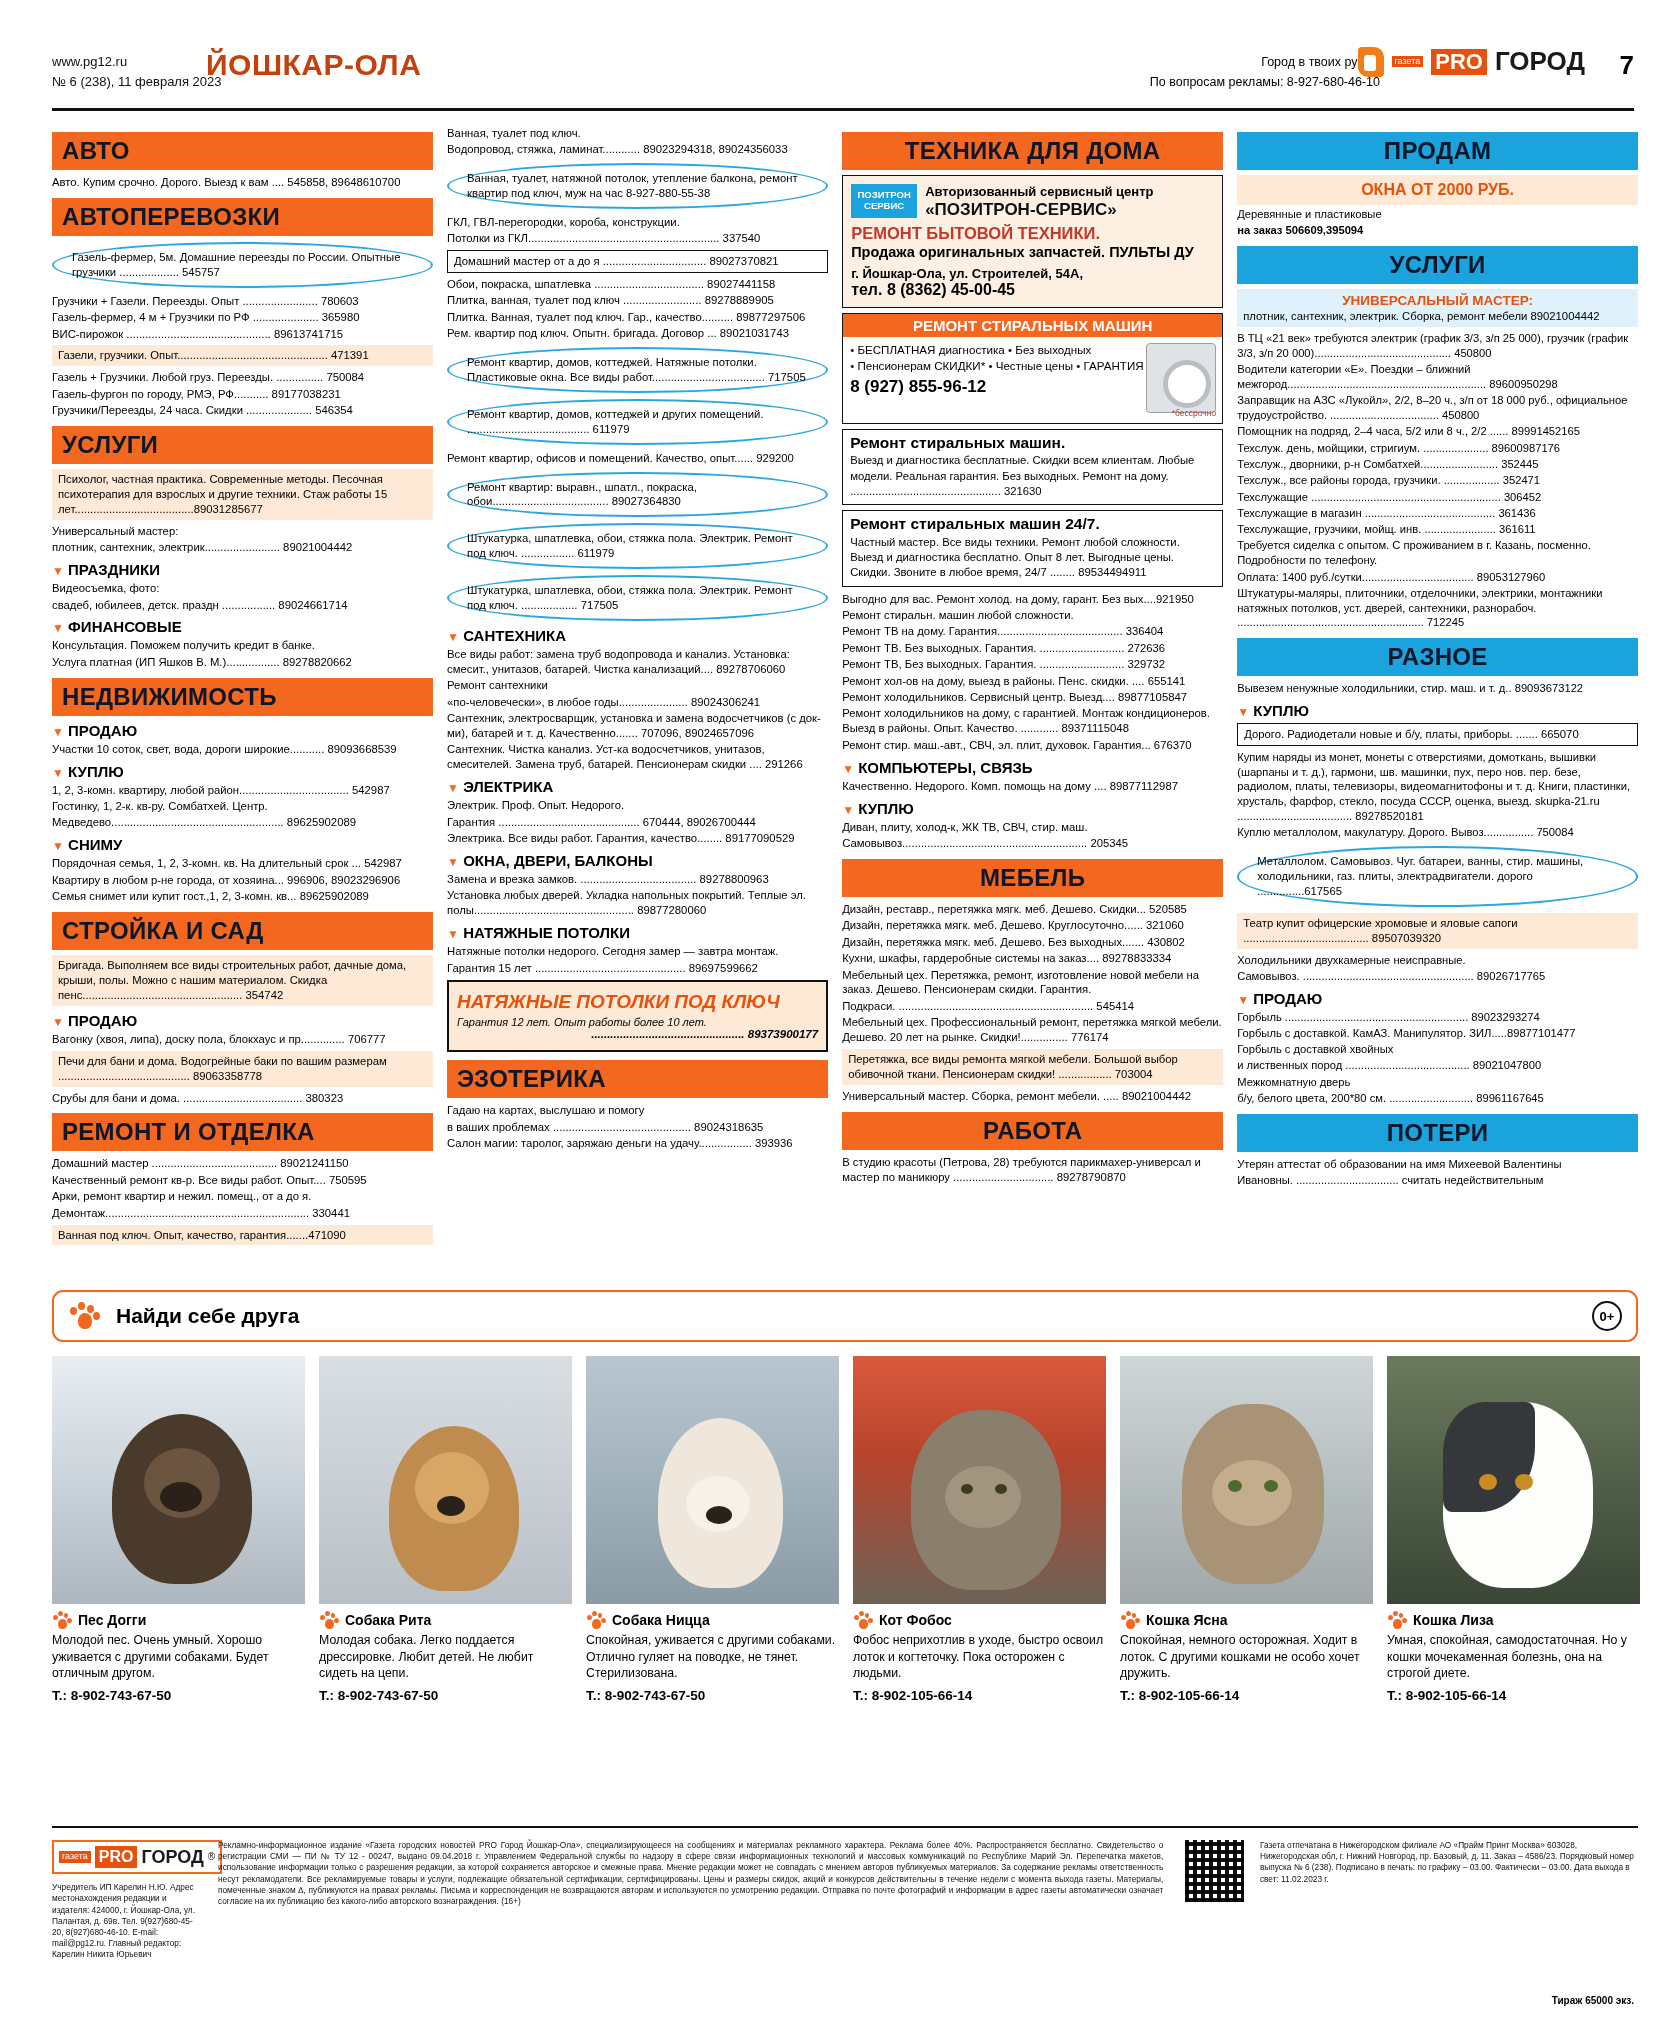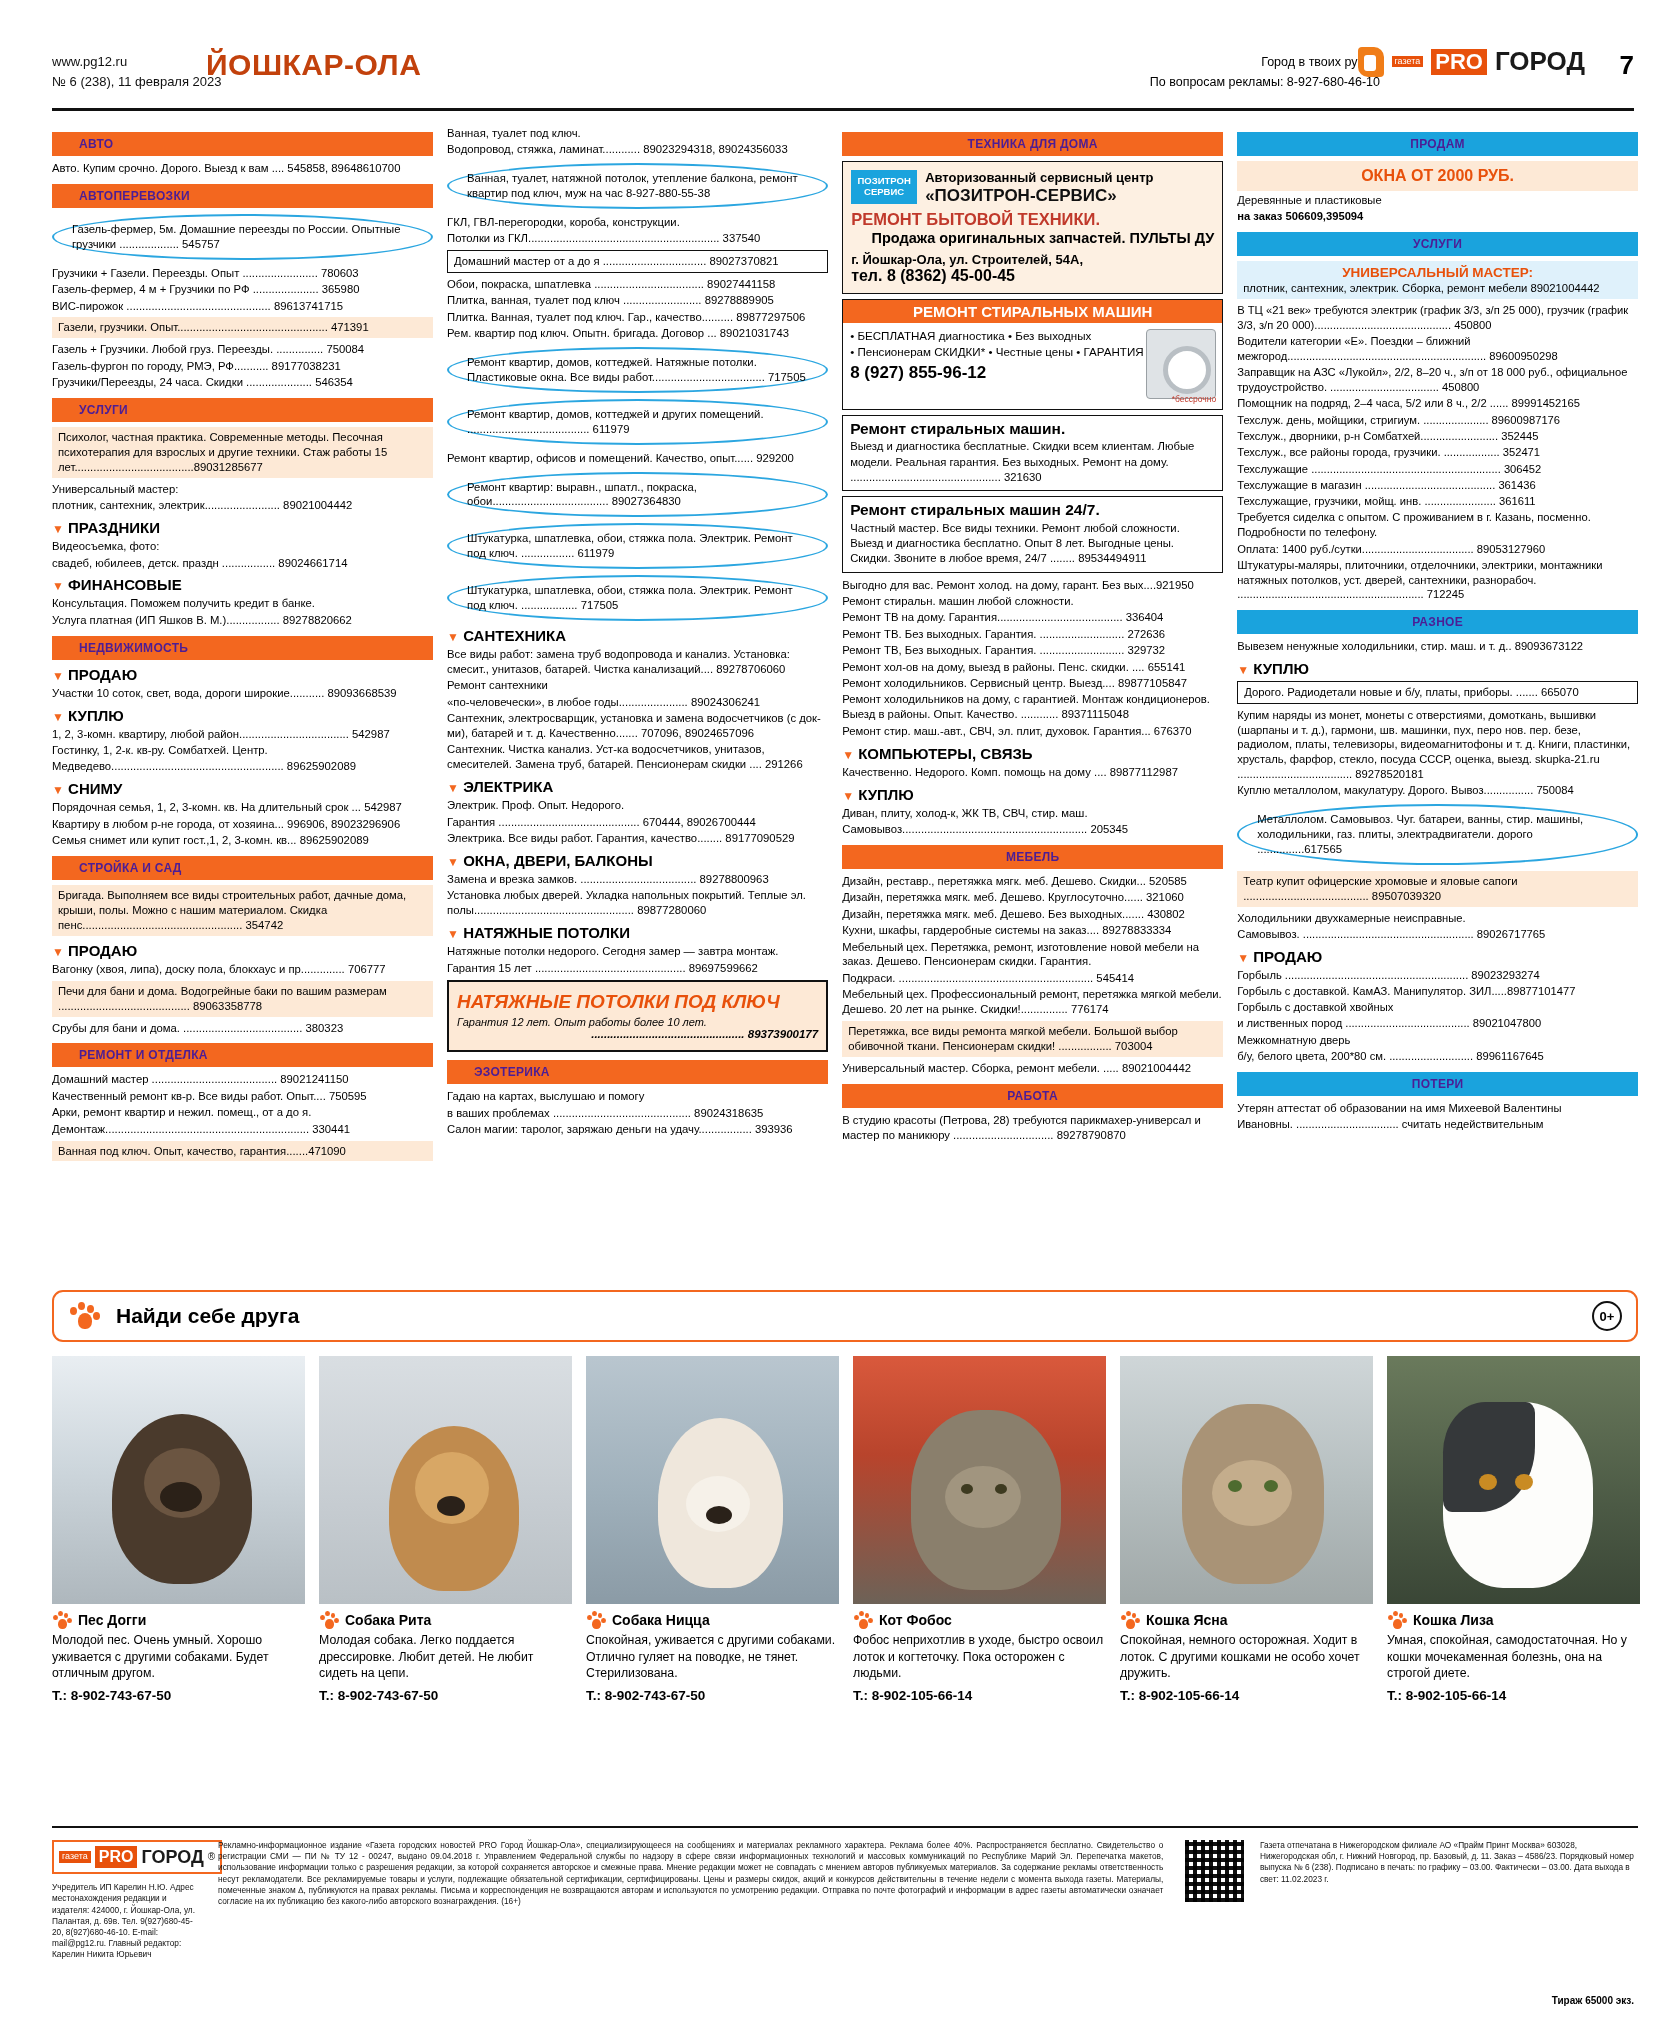--- a/index.html
+++ b/index.html
@@ -28,43 +28,43 @@
   .logo-gorod { color:#1a1a1a; font-weight:bold; font-size:26px; }
   .mh-page { position:absolute; right:46px; top:50px; font-size:26px; font-weight:bold; }
   .mh-rule { position:absolute; left:52px; right:46px; top:108px; height:3px; background:#111; }
 
   
   .cols { position:absolute; left:52px; top:124px; width:1586px; display:flex; gap:14px; }
   .col { width:386px; }
   .col.c4 { width:406px; }
 
   .sec {
-    background:#f3671f; color:#4c1d95; font-weight:bold; font-size:12px;
-    padding:5px 27px; margin:8px 0 5px 0; letter-spacing:.3px;
+    background:#f3671f; color:#0f172a; font-weight:bold; font-size:24px;
+    padding:5px 10px; margin:8px 0 5px 0; letter-spacing:.3px;
   }
   .sec.blue { background:#1aa3dd; text-align:center; }
   .sec.center { text-align:center; }
   .subsec { font-weight:bold; font-size:15px; margin:6px 0 3px 0; }
   .subsec .tri { color:#f3671f; font-size:12px; }
   .ad { font-size:11.3px; line-height:1.32; margin:1.5px 0; }
   .ad.bold { font-weight:bold; }
   .box { border:1px solid #111; padding:3px 6px; margin:4px 0; font-size:11.3px; line-height:1.32; }
   .tint { background:#fde9d6; padding:3px 6px; margin:4px 0; font-size:11.3px; line-height:1.32; }
   .tint.blue { background:#dff1fb; }
   .oval { border:2px solid #2ba6e0; border-radius:50%/50%; padding:6px 18px; margin:6px 0; font-size:11.3px; line-height:1.32; }
 
   
   .adbox { border:1px solid #111; margin:5px 0; }
   .pozitron { background:#fdf0e2; padding:8px; position:relative; }
   .pozitron .top { display:flex; gap:8px; align-items:flex-start; }
   .pz-logo { background:#1aa3dd; color:#fff; font-size:9.5px; font-weight:bold; text-align:center; padding:6px 5px; line-height:1.15; width:66px; }
   .pz-t1 { font-size:13px; font-weight:bold; line-height:1.2; }
   .pz-t2 { font-size:17px; font-weight:bold; color:#111; }
   .pz-big { font-size:16.5px; font-weight:bold; color:#c0392b; line-height:1.2; margin-top:4px;}
-  .pz-sub { font-size:14.5px; font-weight:bold; line-height:1.25;text-align:right; }
+  .pz-sub { font-size:14.5px; font-weight:bold; line-height:1.25; }
   .pz-addr { font-size:13px; font-weight:bold; margin-top:4px;}
   .pz-phone { font-size:16px; font-weight:bold; }
   .wash { border:1px solid #111; margin:5px 0; }
   .wash .hdr { background:#f3671f; color:#fff; font-weight:bold; text-align:center; font-size:15px; padding:3px; }
   .wash .body { padding:5px 7px; font-size:11.6px; line-height:1.45; position:relative; min-height:86px;}
   .wash .body .phone { font-size:17px; font-weight:bold; }
   .wash .body .note { position:absolute; right:6px; bottom:3px; font-size:8.5px; color:#c0392b; }
   .machine { position:absolute; right:6px; top:6px; width:70px; height:70px; background:#dfe3e6; border:1px solid #9aa0a4; border-radius:4px; }
   .machine:after{ content:""; position:absolute; left:16px; top:16px; width:38px;height:38px;border-radius:50%; background:#fff; border:5px solid #b9bfc4;}
   .hdrbox { border:1px solid #111; margin:5px 0; }

